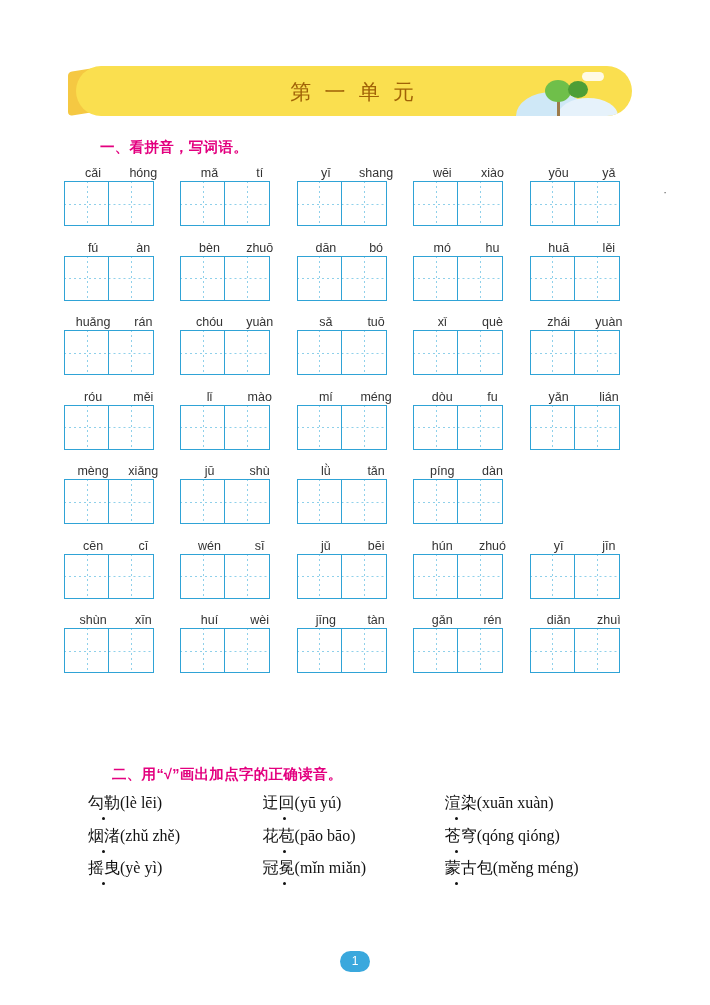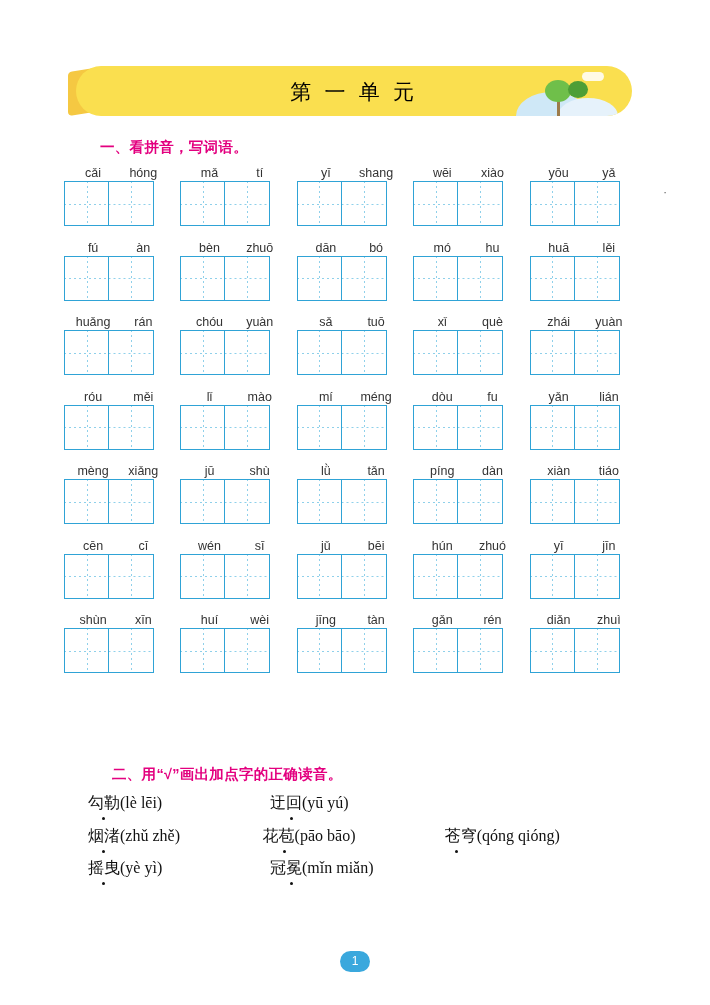--- a/index.html
+++ b/index.html
@@ -50,21 +50,21 @@
     overflow: hidden;
   }
   .banner-title {
     position: absolute;
     left: 0;
     right: 0;
     top: 12px;
     text-align: center;
     font-size: 21px;
     letter-spacing: 4px;
-    color: #000000;
+    color: #a16207;
     font-family: "Liberation Serif", serif;
     font-weight: normal;
   }
   
   .hill {
     position: absolute;
     bottom: 0;
     border-radius: 50% 50% 0 0 / 100% 100% 0 0;
   }
   .hill-a { right: 44px; width: 72px; height: 24px; background: #cfe8f7; }
@@ -500,30 +500,20 @@
       <div class="word-cell">
         <div class="pinyin">
           <span>píng</span>
           <span>dàn</span>
         </div>
         <div class="boxes">
           <div class="tzg"></div>
           <div class="tzg"></div>
         </div>
       </div>
-      <div class="word-cell">
-        <div class="pinyin">
-          <span>xiàn</span>
-          <span>tiáo</span>
-        </div>
-        <div class="boxes">
-          <div class="tzg"></div>
-          <div class="tzg"></div>
-        </div>
-      </div>
     </div>
 
     <div class="grid-row">
       <div class="word-cell">
         <div class="pinyin">
           <span>cēn</span>
           <span>cī</span>
         </div>
         <div class="boxes">
           <div class="tzg"></div>
@@ -633,20 +623,24 @@
 
     <div class="choice-row">
       <div class="choice-item c1">
         <span>勾勒(lè  lēi)</span>
         <span class="dot-under" style="left:38px;"></span>
       </div>
       <div class="choice-item c2">
         <span>迂回(yū  yú)</span>
         <span class="dot-under" style="left:24px;"></span>
       </div>
+      <div class="choice-item c3">
+        <span>渲染(xuān  xuàn)</span>
+        <span class="dot-under" style="left:10px;"></span>
+      </div>
     </div>
 
 
     <div class="choice-row">
       <div class="choice-item c1">
         <span>烟渚(zhǔ  zhě)</span>
         <span class="dot-under" style="left:38px;"></span>
       </div>
       <div class="choice-item c2">
         <span>花苞(pāo  bāo)</span>
@@ -660,19 +654,23 @@
 
     <div class="choice-row">
       <div class="choice-item c1">
         <span>摇曳(yè  yì)</span>
         <span class="dot-under" style="left:38px;"></span>
       </div>
       <div class="choice-item c2">
         <span>冠冕(mǐn  miǎn)</span>
         <span class="dot-under" style="left:24px;"></span>
       </div>
+      <div class="choice-item c3">
+        <span>蒙古包(měng  méng)</span>
+        <span class="dot-under" style="left:10px;"></span>
+      </div>
     </div>
 
   </div>
 
   <div class="page-num">1</div>
 
 </div>
 
 </body></html>

